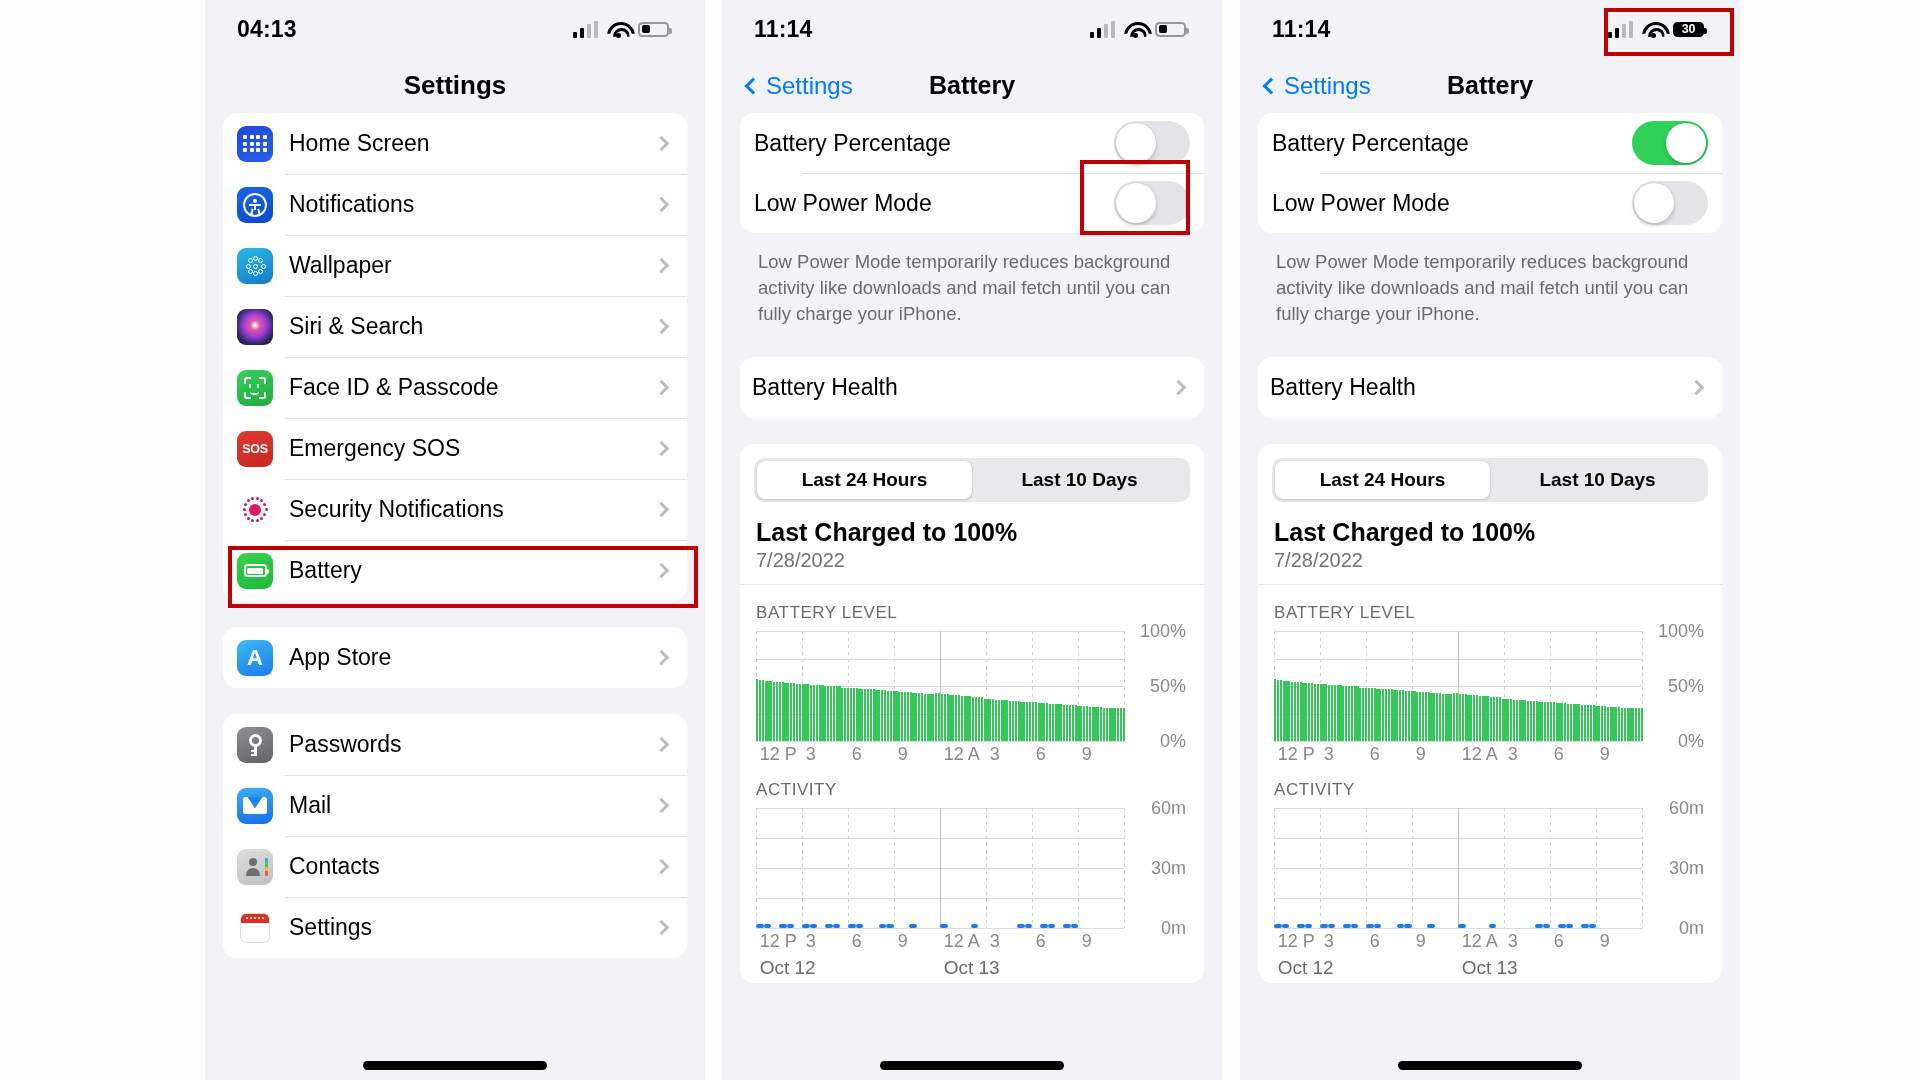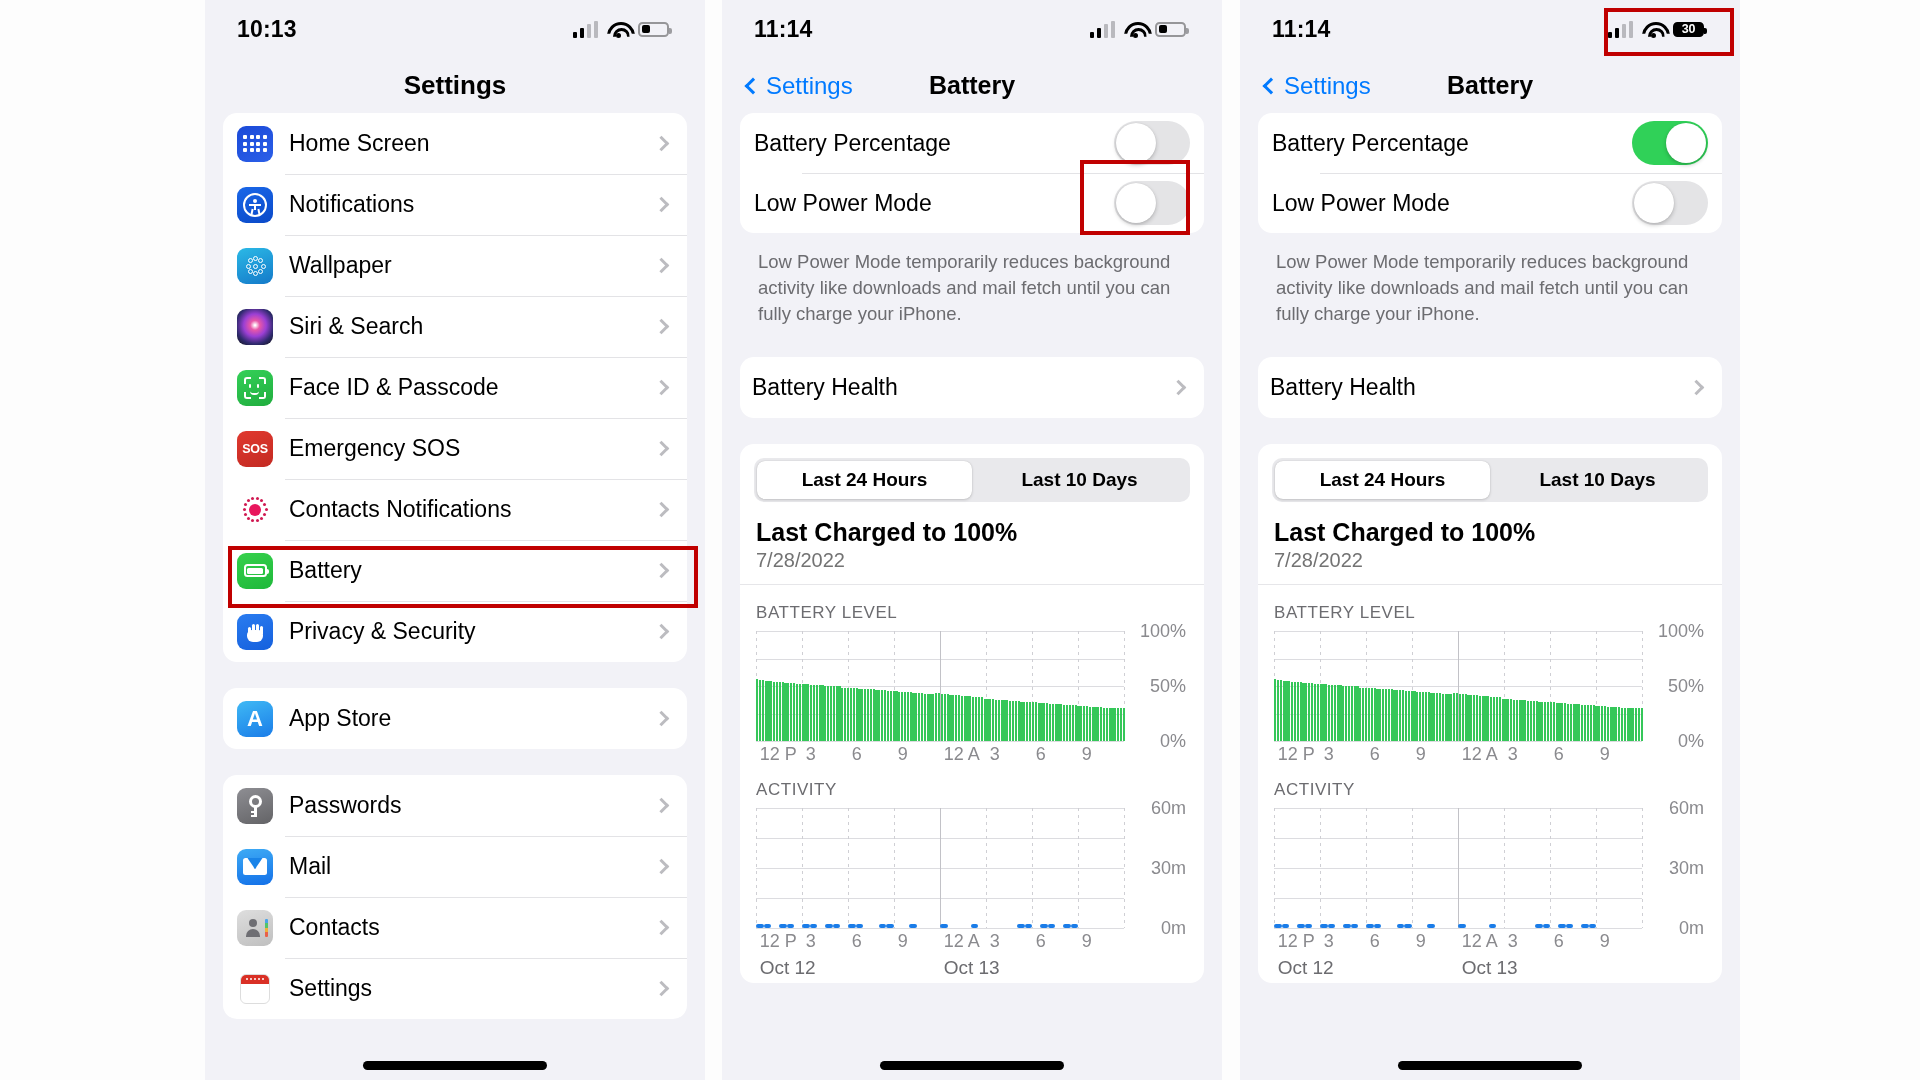--- a/index.html
+++ b/index.html
@@ -284,21 +284,21 @@
   }
 </style>
 </head>
 <body>
 
 <div class="stage">
 
   <div class="phone p1">
 
     <div class="statusbar">
-      <div class="sb-time">10:13</div>
+      <div class="sb-time">04:13</div>
       <div class="sb-icons">
         <div class="sig">
             <i></i>
             <i></i>
             <i></i>
             <i></i>
           </div>
         <div class="wifi">
             <b></b>
           </div>
@@ -410,47 +410,34 @@
                 <s style="left: 1.58934px; top: 16.2727px;"></s>
                 <s style="left: 0.5px; top: 11.5px;"></s>
                 <s style="left: 1.58934px; top: 6.72728px;"></s>
                 <s style="left: 4.64161px; top: 2.89985px;"></s>
                 <s style="left: 9.05227px; top: 0.775793px;"></s>
                 <s style="left: 13.9477px; top: 0.775793px;"></s>
                 <s style="left: 18.3584px; top: 2.89985px;"></s>
                 <s style="left: 21.4107px; top: 6.72728px;"></s>
               </div>
           </div>
-          <div class="label">Contacts Notifications</div>
+          <div class="label">Security Notifications</div>
           <div class="chev"></div>
         </div>
 
         <div class="row">
           <div class="ic ic-battery">
             <div class="battglyph">
                 <i></i>
               </div>
           </div>
           <div class="label">Battery</div>
           <div class="chev"></div>
         </div>
 
-        <div class="row">
-          <div class="ic ic-privacy">
-            <div class="hand">
-                <div class="palm"></div>
-                <s></s>
-                <s></s>
-                <s></s>
-                <s></s>
-              </div>
-          </div>
-          <div class="label">Privacy &amp; Security</div>
-          <div class="chev"></div>
-        </div>
 
       </div>
 
       <div class="card">
         <div class="row">
           <div class="ic ic-appstore">
               <span class="appstore-a">A</span>
             </div>
           <div class="label">App Store</div>
           <div class="chev"></div>

